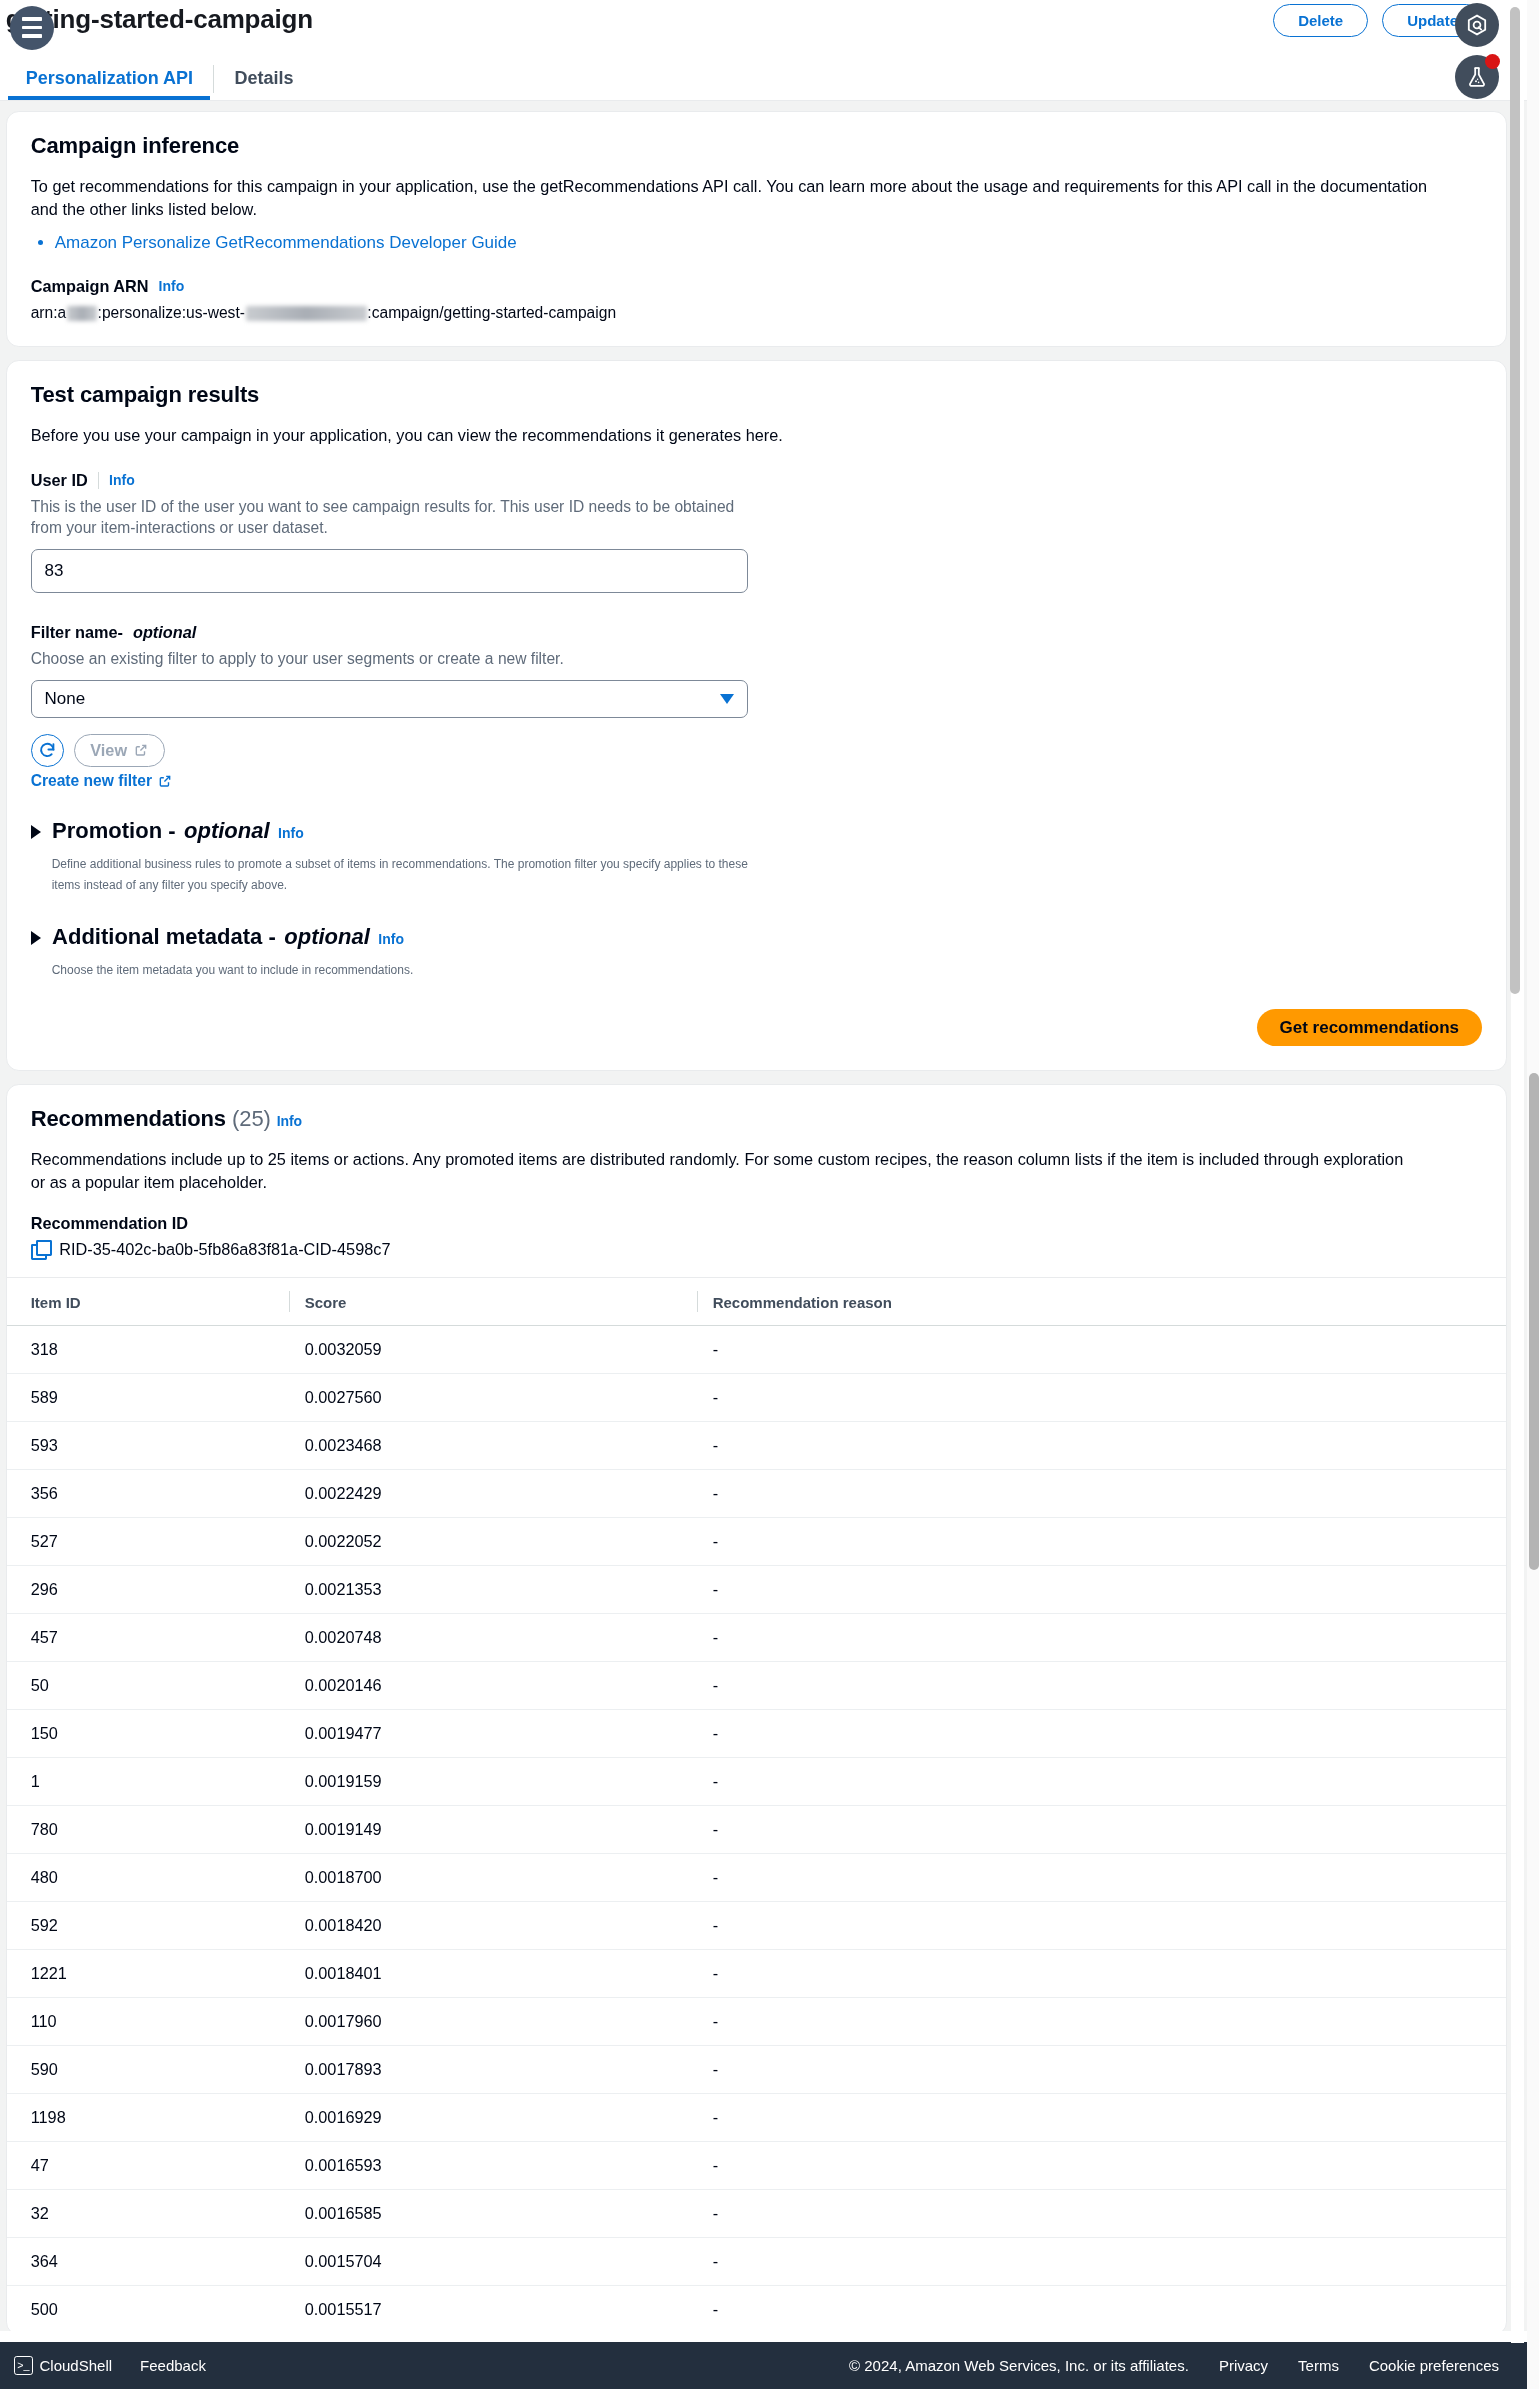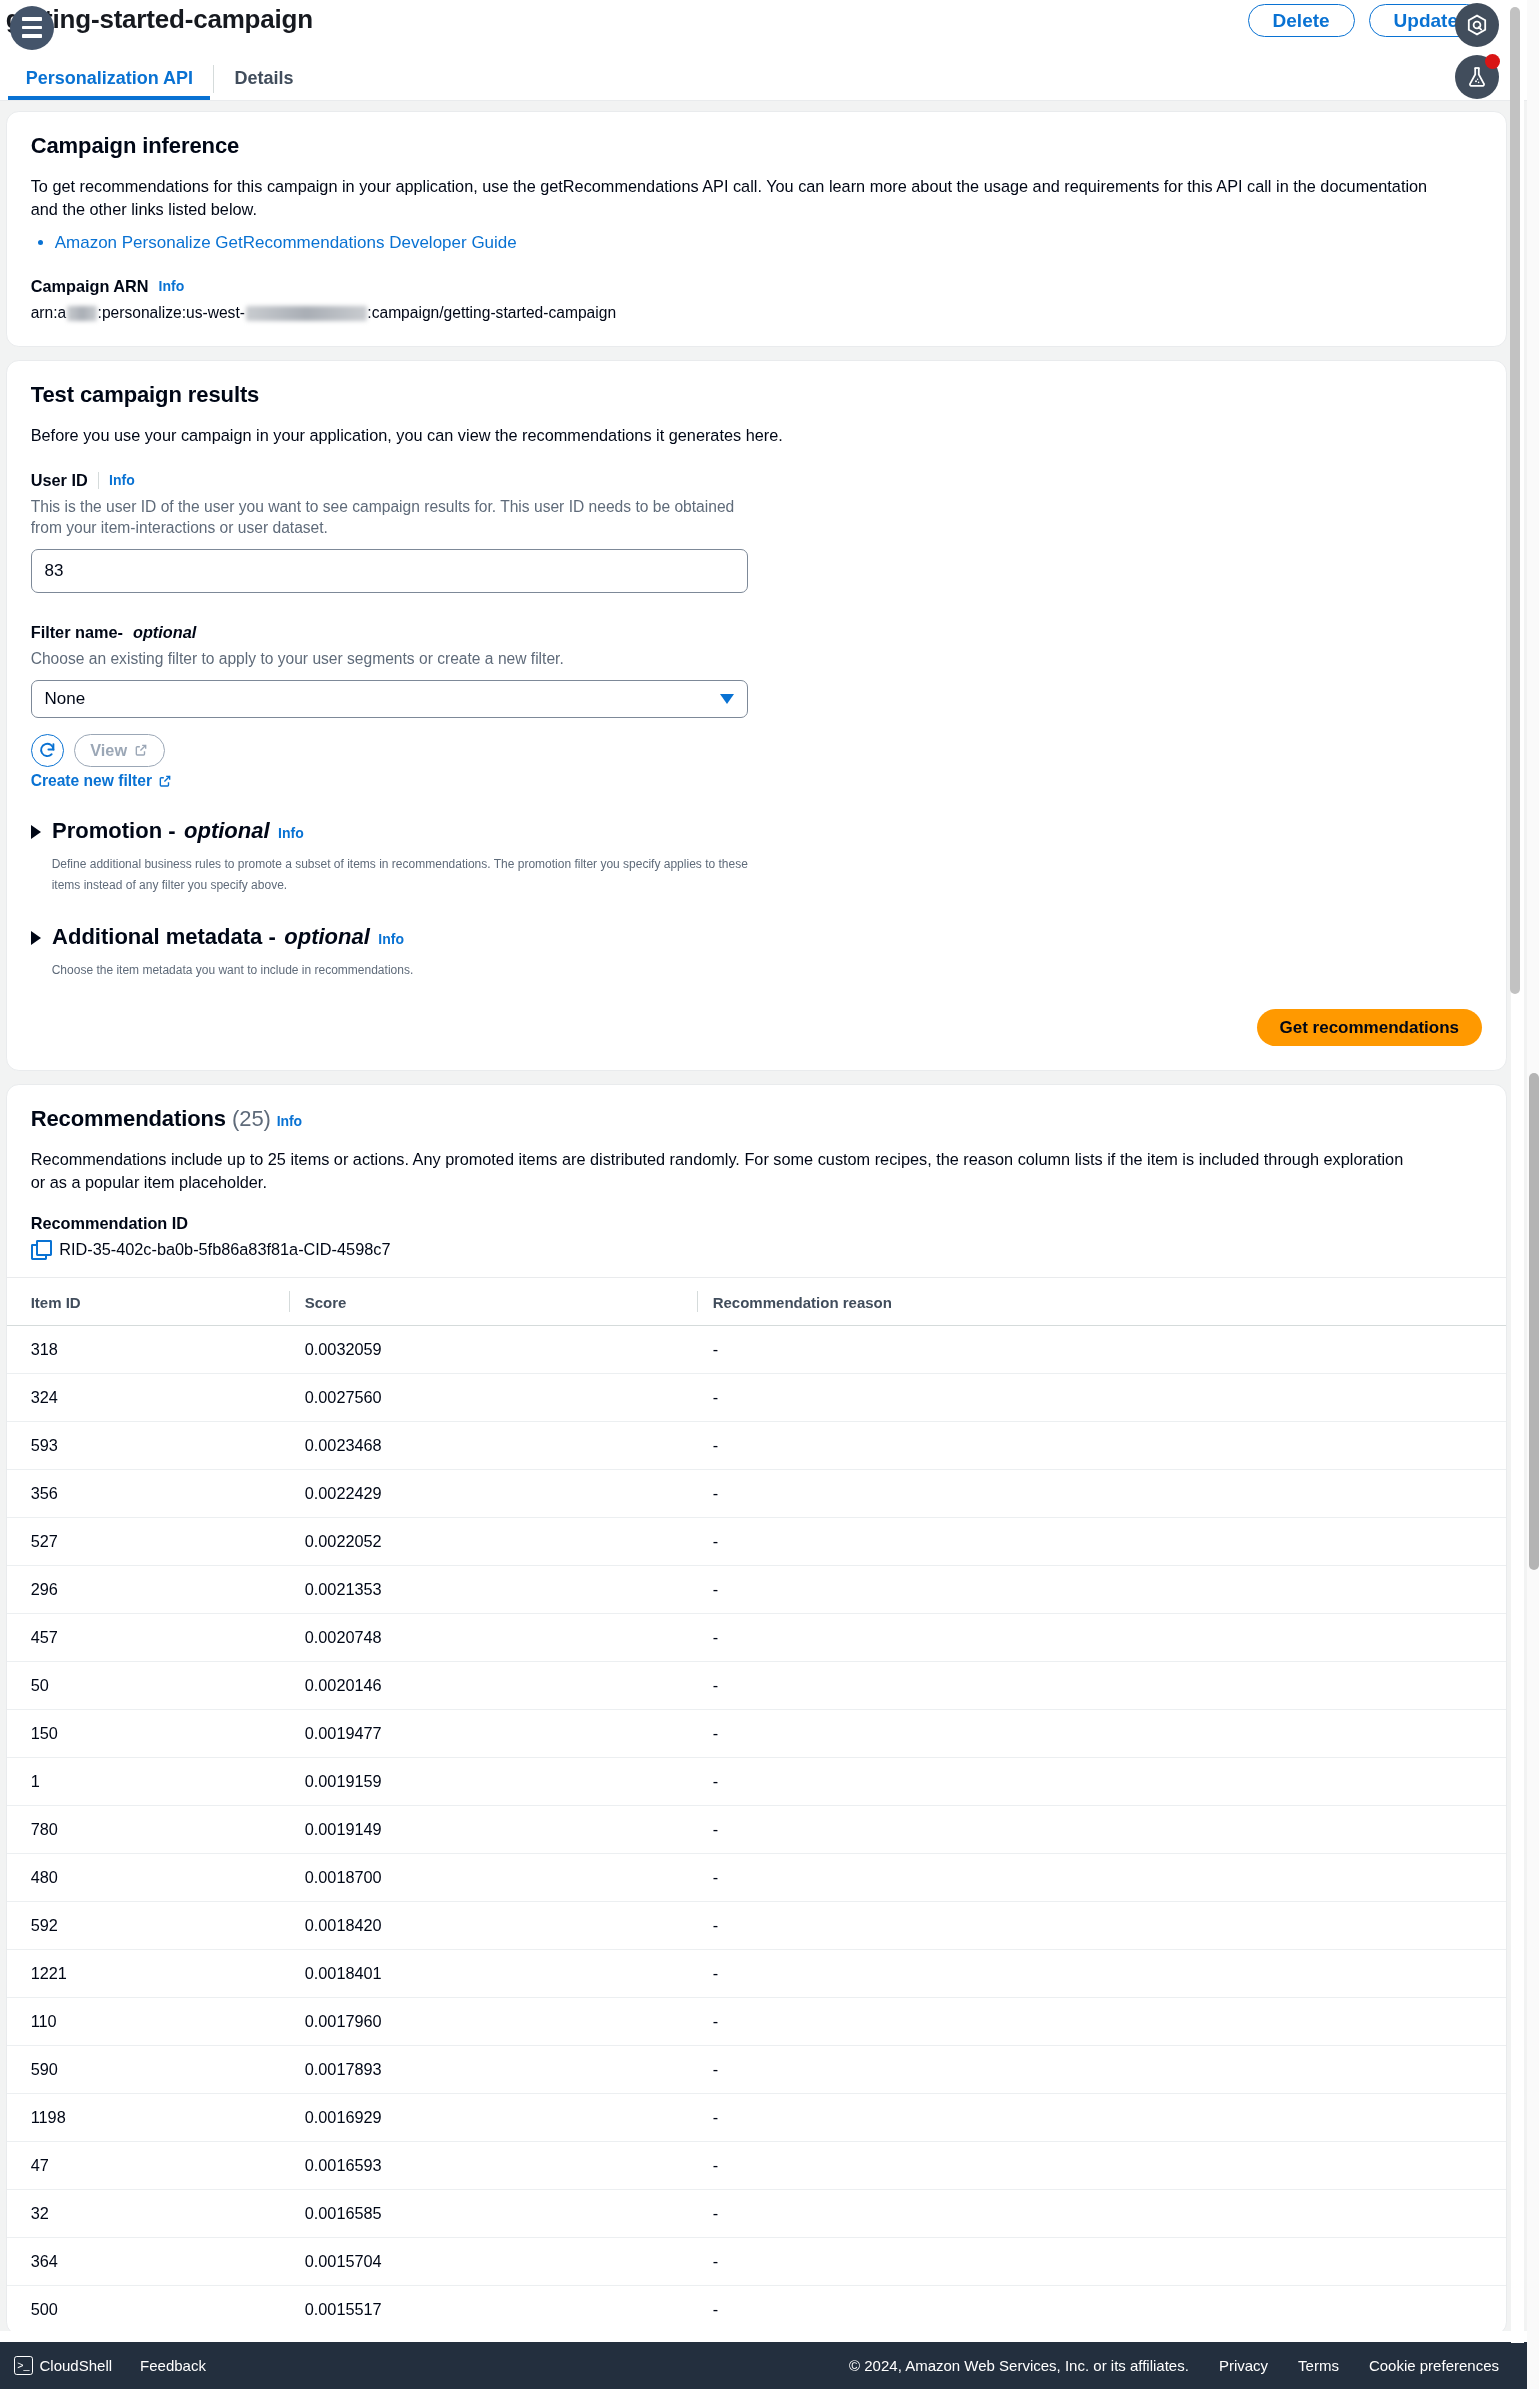--- a/index.html
+++ b/index.html
@@ -49,21 +49,21 @@
     display: flex;
     gap: 14px;
   }
   .btn-normal {
     height: 33px;
     padding: 0 24px;
     border: 1.4px solid #0972d3;
     border-radius: 18.5px;
     background: #ffffff;
     color: #0972d3;
-    font-size: 19px;
+    font-size: 15px;
     font-weight: 700;
     font-family: "Liberation Sans", sans-serif;
     display: flex;
     align-items: center;
     justify-content: center;
     white-space: nowrap;
     cursor: pointer;
   }
 
   
@@ -663,21 +663,21 @@
                 </th>
               </tr>
             </thead>
             <tbody id="rec-rows">
                 <tr>
                   <td class="col-item pad">318</td>
                   <td class="col-score">0.0032059</td>
                   <td>-</td>
                 </tr>
                 <tr>
-                  <td class="col-item pad">324</td>
+                  <td class="col-item pad">589</td>
                   <td class="col-score">0.0027560</td>
                   <td>-</td>
                 </tr>
                 <tr>
                   <td class="col-item pad">593</td>
                   <td class="col-score">0.0023468</td>
                   <td>-</td>
                 </tr>
                 <tr>
                   <td class="col-item pad">356</td>

